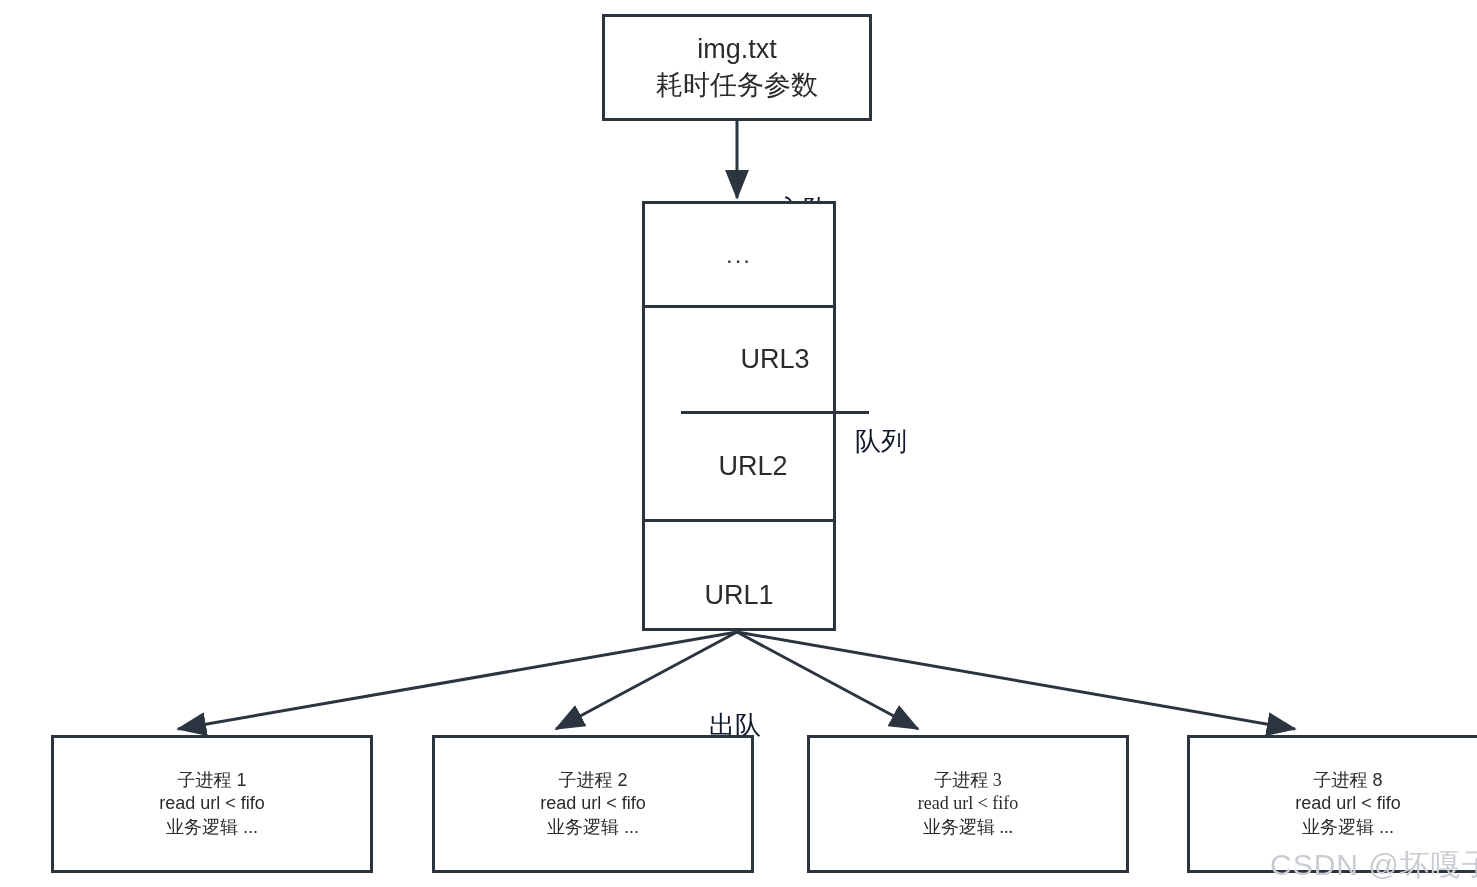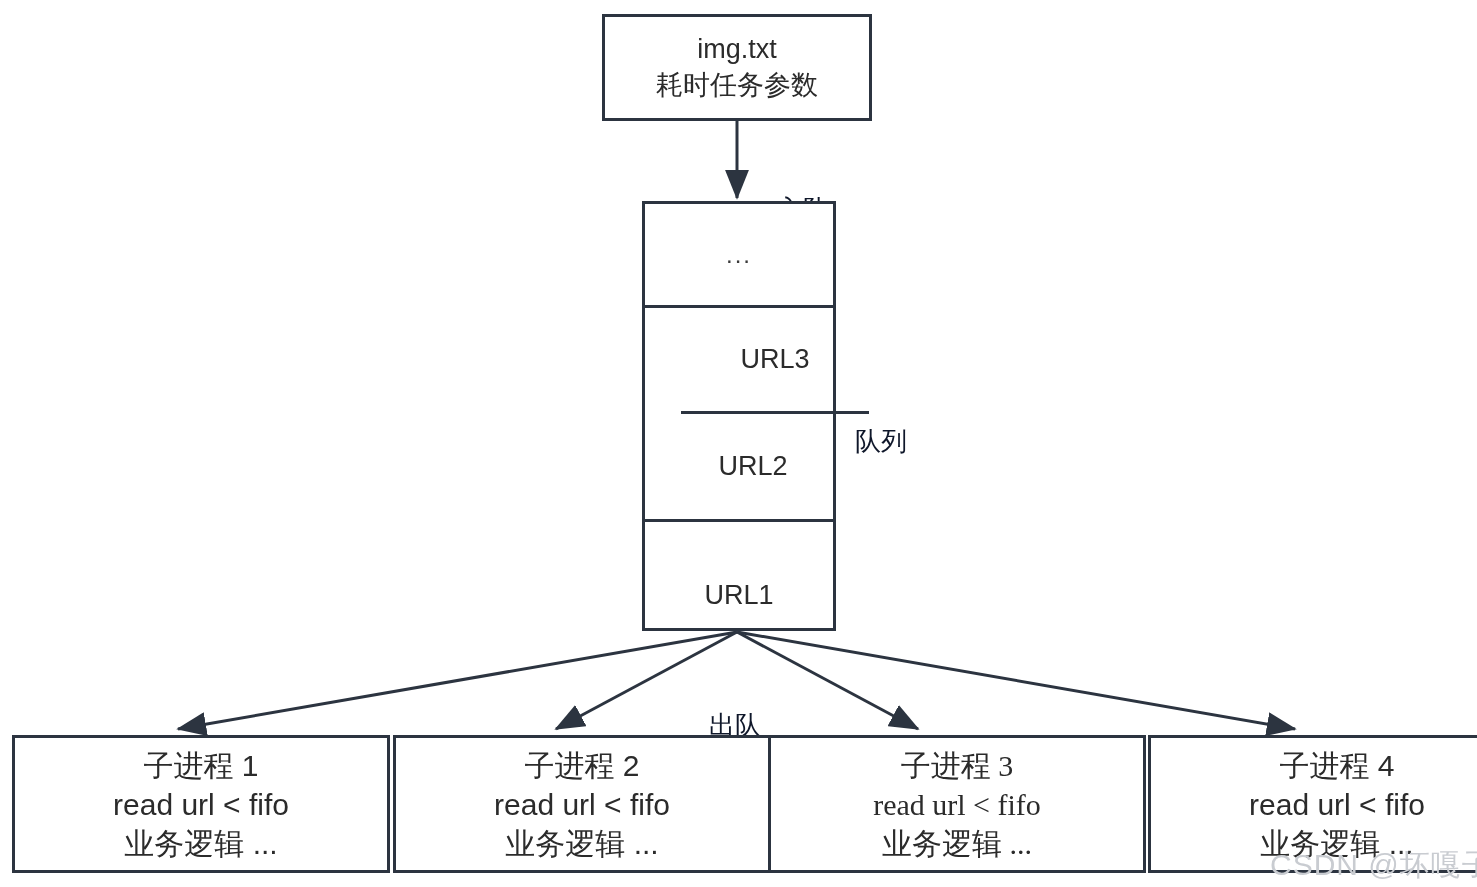--- a/index.html
+++ b/index.html
@@ -75,23 +75,24 @@
   #queue-cell-3 { height: 106px; }
   .ellipsis-cell {
     font-size: 24px;
     letter-spacing: 2px;
     color: #3a3a3a;
   }
 
   
   .worker {
     top: 735px;
-    width: 378px;
+    width: 322px;
     height: 138px;
-    font-size: 30px;
+    font-size: 18px;
+    margin-left: 39px;
   }
   #worker-1 { left: 12px; }
   #worker-2 { left: 393px; }
   #worker-3 { left: 768px; font-family: Liberation Serif, serif; }
   #worker-4 { left: 1148px; }
 
   
   .edge-label {
     position: absolute;
     font-size: 26px;
@@ -177,20 +178,20 @@
     <span class="line">业务逻辑 ...</span>
   </div>
 
   <div class="node worker" id="worker-3">
     <span class="line">子进程 3</span>
     <span class="line">read url &lt; fifo</span>
     <span class="line">业务逻辑 ...</span>
   </div>
 
   <div class="node worker" id="worker-4">
-    <span class="line">子进程 4</span>
+    <span class="line">子进程 8</span>
     <span class="line">read url &lt; fifo</span>
     <span class="line">业务逻辑 ...</span>
   </div>
 
   <div id="watermark">CSDN @坏嘎子</div>
 
 </div>
 
 </body></html>

